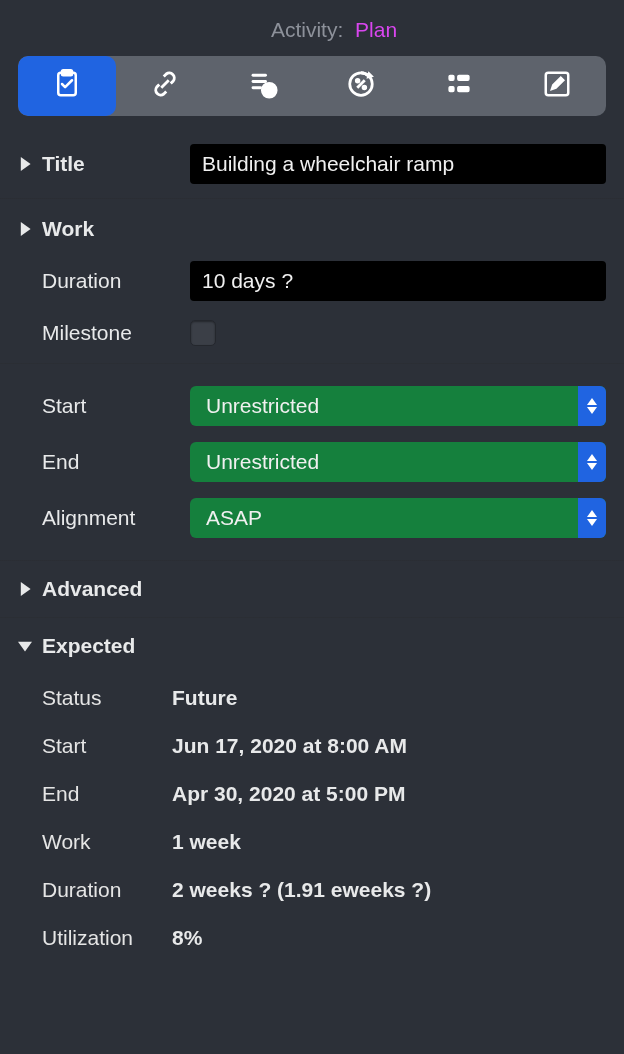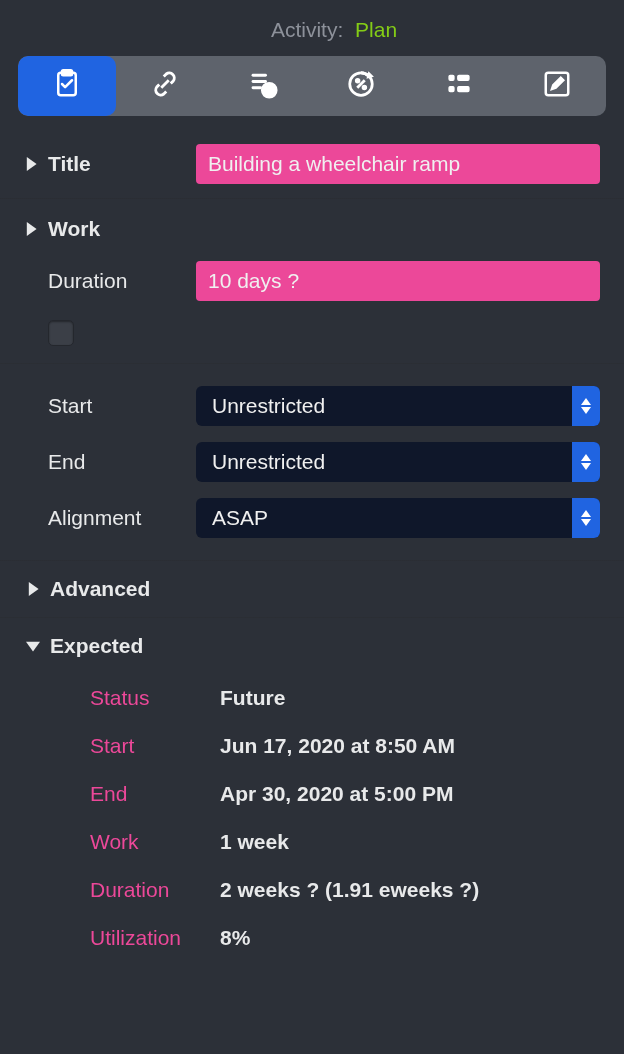--- a/index.html
+++ b/index.html
@@ -15,21 +15,21 @@
   .header {
     text-align: center;
     padding: 18px 0 14px 0;
     font-size: 21px;
   }
   .header .label {
     color: #8d919a;
     margin-left: 44px;
   }
   .header .value {
-    color: #84cc16;
+    color: #d946ef;
     margin-left: 6px;
   }
   .tabbar {
     margin: 0 18px 20px 18px;
     background: #5e636c;
     border-radius: 10px;
     display: flex;
     height: 60px;
     align-items: stretch;
     overflow: hidden;
@@ -51,21 +51,21 @@
 
   .section-divider {
     height: 1px;
     background: linear-gradient(to bottom, rgba(0,0,0,0.35), rgba(255,255,255,0.06));
     margin: 0 0 0 0;
   }
 
   .row {
     display: flex;
     align-items: center;
-    padding: 8px 24px;
+    padding: 8px 18px;
     min-height: 48px;
   }
   .disclosure {
     width: 24px;
     display: flex;
     align-items: center;
     justify-content: flex-start;
     cursor: pointer;
   }
   .disclosure svg { width: 14px; height: 14px; fill: #e8e9ea; }
@@ -74,21 +74,21 @@
 
   .field-label {
     width: 148px;
     font-size: 21px;
     color: #e8e9ea;
   }
   .field-label.bold { font-weight: 700; }
 
   .text-input {
     flex: 1;
-    background: #ec4899;
+    background: #000000;
     border: none;
     border-radius: 4px;
     padding: 8px 12px;
     font-size: 21px;
     color: #f0f0f0;
     height: 40px;
     outline: none;
   }
   .text-input::placeholder { color: #aeb2ba; }
 
@@ -97,21 +97,21 @@
     background: #3b3f47;
     border: 1px solid #24272d;
     border-radius: 5px;
     box-shadow: inset 0 1px 2px rgba(0,0,0,0.4);
     cursor: pointer;
   }
 
   .select {
     flex: 1;
     position: relative;
-    background: #0f172a;
+    background: #15803d;
     border-radius: 6px;
     height: 40px;
     display: flex;
     align-items: center;
     padding: 0 40px 0 16px;
     font-size: 21px;
     color: #f0f0f0;
     cursor: pointer;
     text-align: right;
   }
@@ -126,35 +126,35 @@
     flex-direction: column;
     align-items: center;
     justify-content: center;
     gap: 2px;
   }
   .select .stepper svg { width: 10px; height: 7px; fill: #fff; }
 
   .section-header {
     display: flex;
     align-items: center;
-    padding: 16px 26px;
+    padding: 16px 18px;
     cursor: pointer;
   }
   .section-header .label {
     font-weight: 700;
     font-size: 21px;
   }
 
   .static-row {
     display: flex;
     align-items: center;
     padding: 12px 18px 12px 42px;
     font-size: 21px;
   }
-  .static-row .k { width: 130px; color: #ec4899; margin-left: 48px; }
+  .static-row .k { width: 130px; color: #e5e5e5; }
   .static-row .v { color: #e8e9ea; font-weight: bold; }
 
   .gap-sm { height: 6px; }
   .gap-md { height: 14px; }
 </style>
 </head>
 <body>
 
 <div class="header">
   <span class="label">Activity:</span>
@@ -247,20 +247,21 @@
 </div>
 
 <div class="row">
   <div class="spacer-disc"></div>
   <div class="field-label">Duration</div>
   <input class="text-input" type="text" value="10 days ?" style="">
 </div>
 
 <div class="row">
   <div class="spacer-disc"></div>
+  <div class="field-label">Milestone</div>
   <div class="checkbox"></div>
 </div>
 
 <div class="gap-sm"></div>
 <div class="section-divider"></div>
 <div class="gap-md"></div>
 
 <div class="row">
   <div class="spacer-disc"></div>
   <div class="field-label">Start</div>
@@ -331,21 +332,21 @@
   </div>
   <div class="label">Expected</div>
 </div>
 
 <div class="static-row">
   <div class="k">Status</div>
   <div class="v">Future</div>
 </div>
 <div class="static-row">
   <div class="k">Start</div>
-  <div class="v">Jun 17, 2020 at 8:50 AM</div>
+  <div class="v">Jun 17, 2020 at 8:00 AM</div>
 </div>
 <div class="static-row">
   <div class="k">End</div>
   <div class="v">Apr 30, 2020 at 5:00 PM</div>
 </div>
 <div class="static-row">
   <div class="k">Work</div>
   <div class="v">1 week</div>
 </div>
 <div class="static-row">

